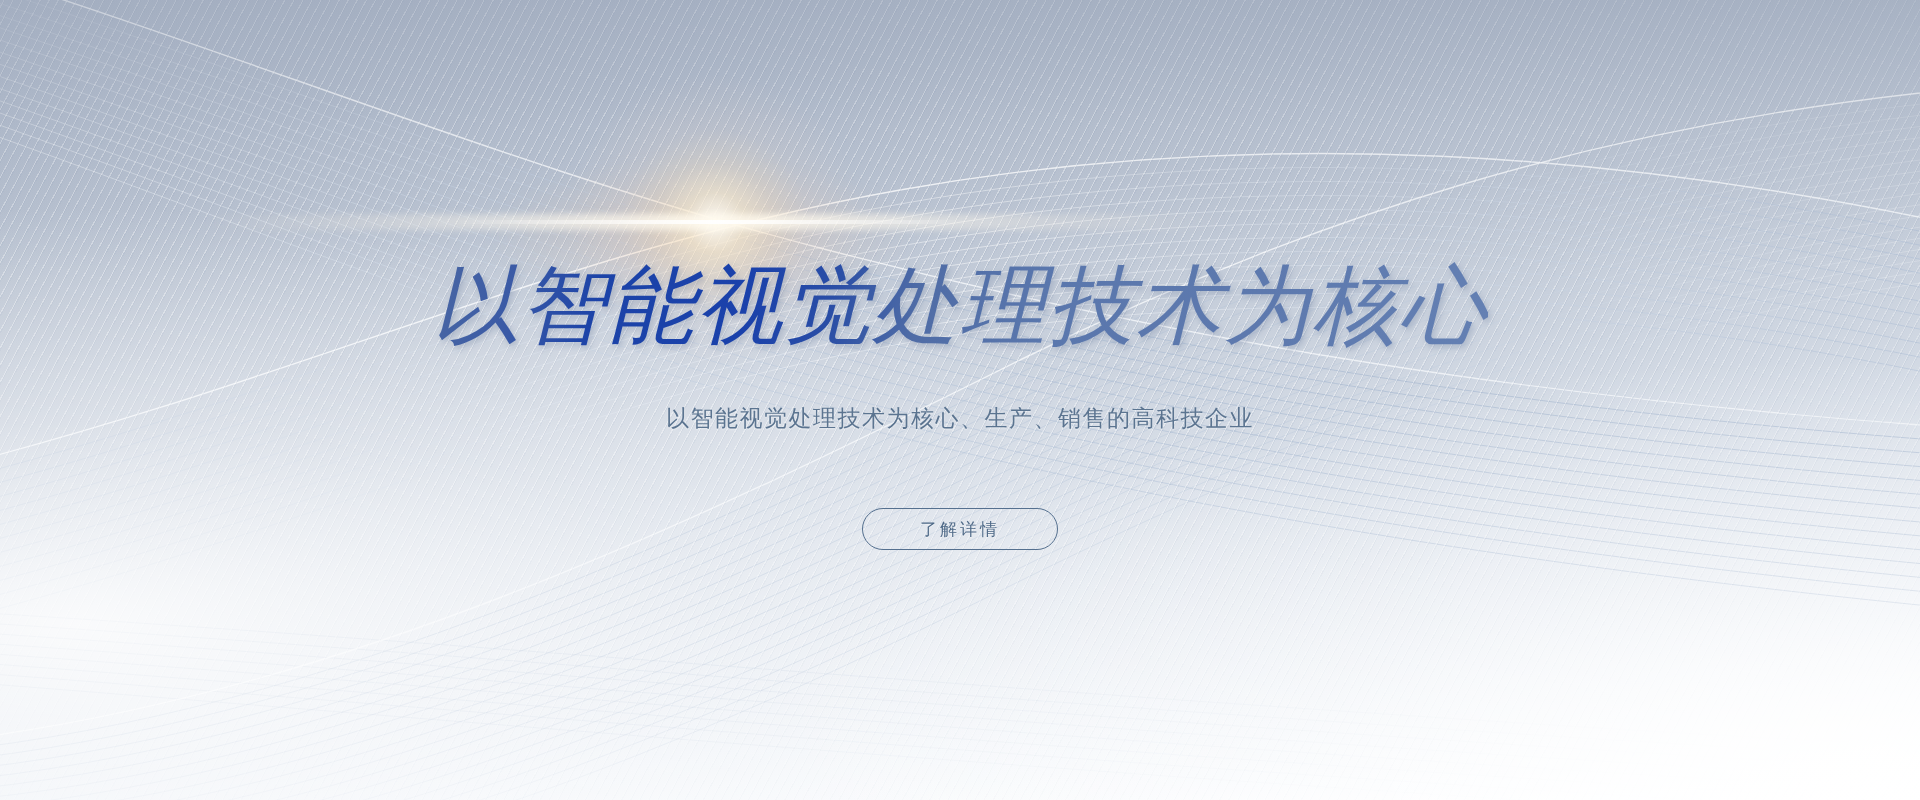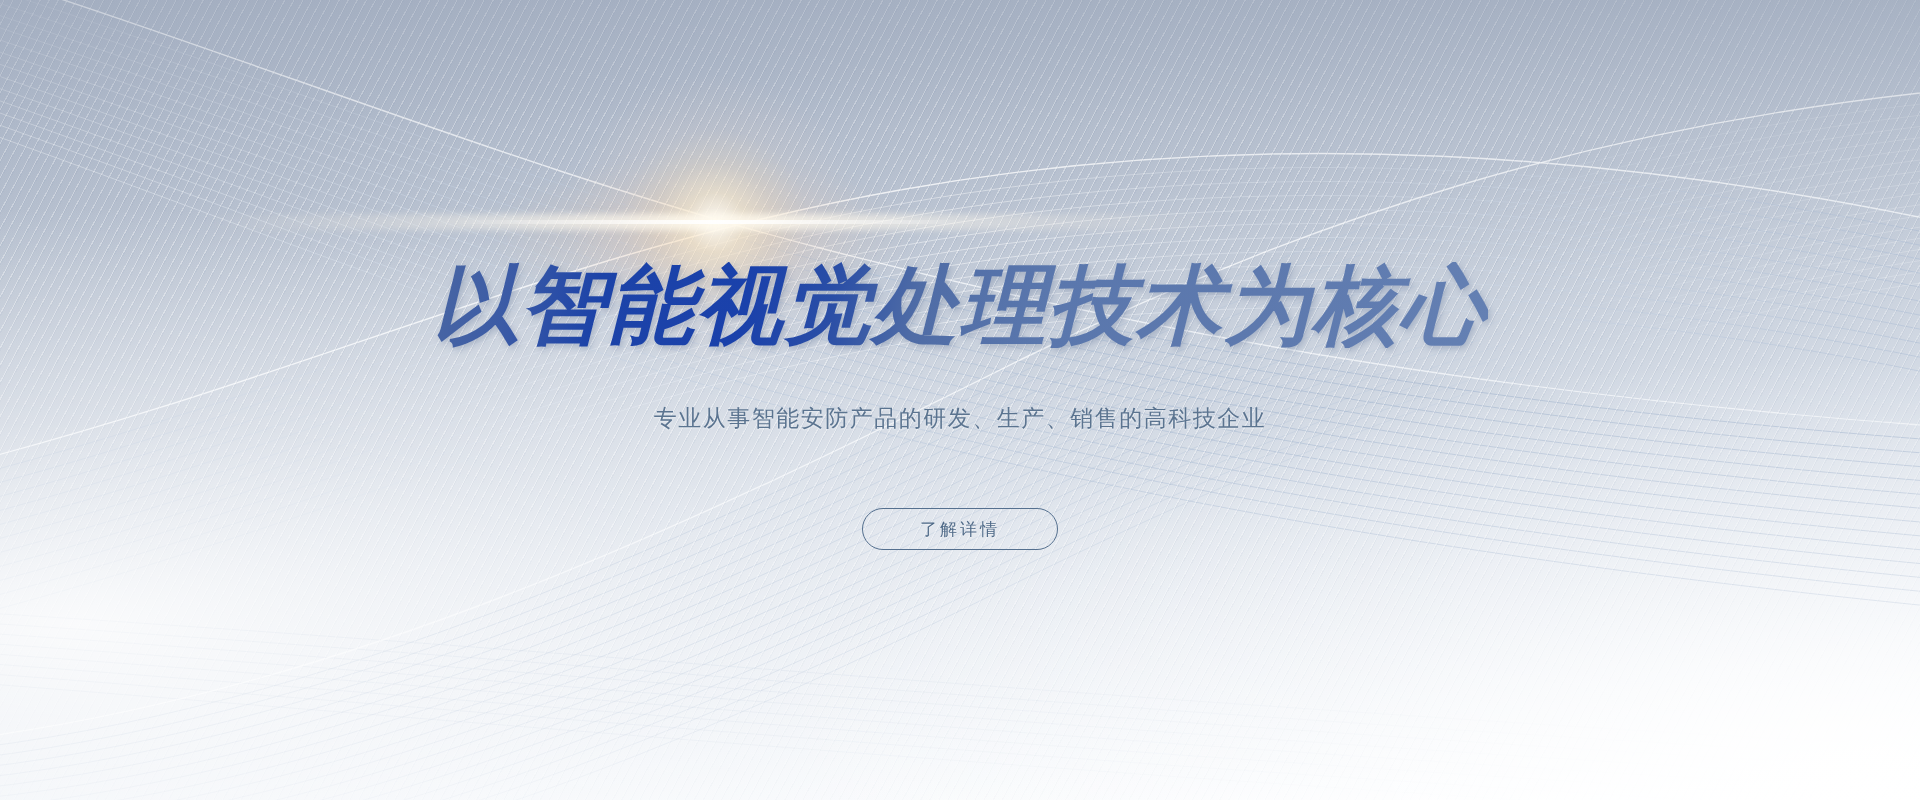--- a/index.html
+++ b/index.html
@@ -158,21 +158,21 @@
 
   .hero-title {
     margin: 0;
     position: absolute;
     top: 262px;
     left: 50%;
     transform: translateX(-50%);
     white-space: nowrap;
     font-size: 86px;
     line-height: 1;
-    font-weight: bold;
+    font-weight: normal;
     font-style: italic;
     letter-spacing: 2px;
     font-family: "DejaVu Sans", "Liberation Sans", sans-serif;
     background-image: linear-gradient(100deg,
       #4a67a3 0%,
       #3a5aa6 8%,
       #1c43a8 16%,
       #1a41ab 30%,
       #2a4ea6 38%,
       #4f6ca6 46%,
@@ -342,18 +342,18 @@
   <div class="bg-vignette-top"></div>
 
   <div class="flare-warm"></div>
   <div class="flare-core"></div>
   <div class="flare-streak"></div>
   <div class="flare-streak2"></div>
 
   <div class="content">
     <h1 class="hero-title">以智能视觉处理技术为核心</h1>
 
-    <p class="hero-subtitle">专业从事智能安防产品的研发、生产、销售的高科技企业</p>
+    <p class="hero-subtitle">以智能视觉处理技术为核心、生产、销售的高科技企业</p>
 
     <div class="hero-cta" role="button" tabindex="0">了解详情</div>
   </div>
 
 </div>
 
 </body></html>

